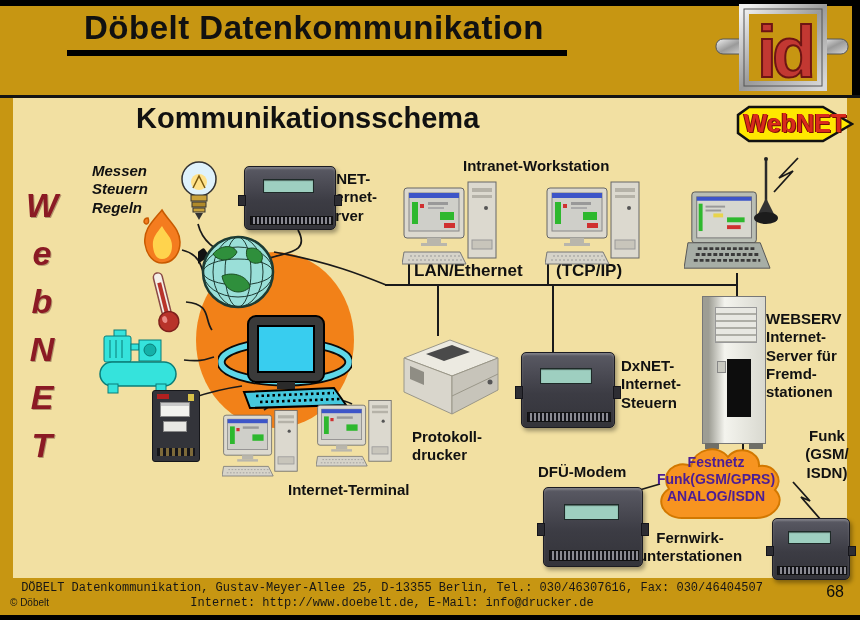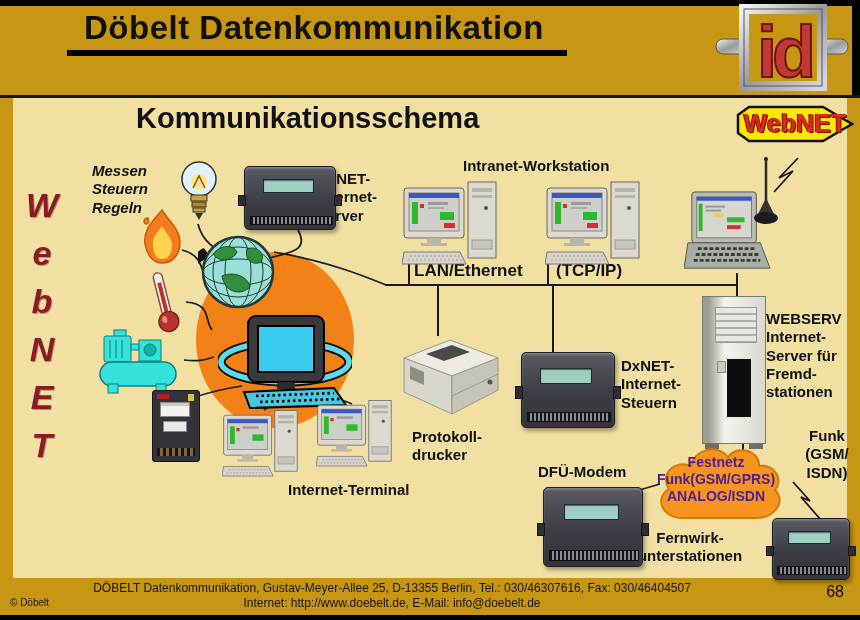--- a/index.html
+++ b/index.html
@@ -50,21 +50,21 @@
   .tower:before{left:2px;} .tower:after{right:2px;}
   
   .meter{width:46px;height:70px;background:#33343A;border:1px solid #15161a;border-radius:3px;}
   .meter .w1{position:absolute;left:7px;top:11px;width:28px;height:13px;background:#f2f2ee;border:1px solid #888;
     box-shadow:inset 0 3px 0 #c9c9c9;}
   .meter .w2{position:absolute;left:10px;top:30px;width:22px;height:9px;background:#e8e8e4;border:1px solid #888;}
   .meter .red{position:absolute;left:4px;top:3px;width:12px;height:5px;background:#B22020;}
   .meter .yel{position:absolute;right:5px;top:3px;width:6px;height:7px;background:#D8C24A;}
   .meter .vent{position:absolute;left:4px;bottom:5px;width:38px;height:8px;
     background:repeating-linear-gradient(90deg,#15151a 0 3px,#7d6a3a 3px 6px);}
-  .footer-line{left:0;width:784px;text-align:center;font-size:12px;color:#161616;z-index:2;}
+  .footer-line{left:0;width:784px;text-align:center;font-size:12px;color:#161616;z-index:2;font-family:Liberation Mono, monospace;}
   .copyright{left:10px;top:597px;font-size:10px;color:#161616;}
   .page-num{right:16px;top:583px;font-size:16px;color:#0d0d0d;font-weight:500;}
   .badge-text{position:absolute;left:0;top:5px;width:100%;text-align:center;font-weight:bold;font-size:25px;
     color:#D92A1C;text-shadow:1px 1px 0 #7a0d06,-1px 0 0 #7a0d06;letter-spacing:0;}
 </style>
 </head>
 <body>
 
 <div id="slide">
 
@@ -414,18 +414,18 @@
 ISDN)</div>
   <div class="abs lbl" style="left:628px;top:529px;width:124px;text-align:center;">Fernwirk-
 unterstationen</div>
 
   <div class="abs dev dxnet" style="left:772px;top:518px;width:76px;height:60px;">
     <div class="lcd"></div>
       <div class="vent"></div>
   </div>
 
   <div class="abs footer-line" style="top:581px;">DÖBELT Datenkommunikation, Gustav-Meyer-Allee 25, D-13355 Berlin, Tel.: 030/46307616, Fax: 030/46404507</div>
-  <div class="abs footer-line" style="top:596px;">Internet: http://www.doebelt.de, E-Mail: info@doebelt.de</div>
+  <div class="abs footer-line" style="top:596px;">Internet: http://www.doebelt.de, E-Mail: info@drucker.de</div>
   <div class="abs copyright">© Döbelt</div>
   <div class="abs page-num">68</div>
   <div class="abs frame-bottom"></div>
 
 </div>
 
 </body></html>

